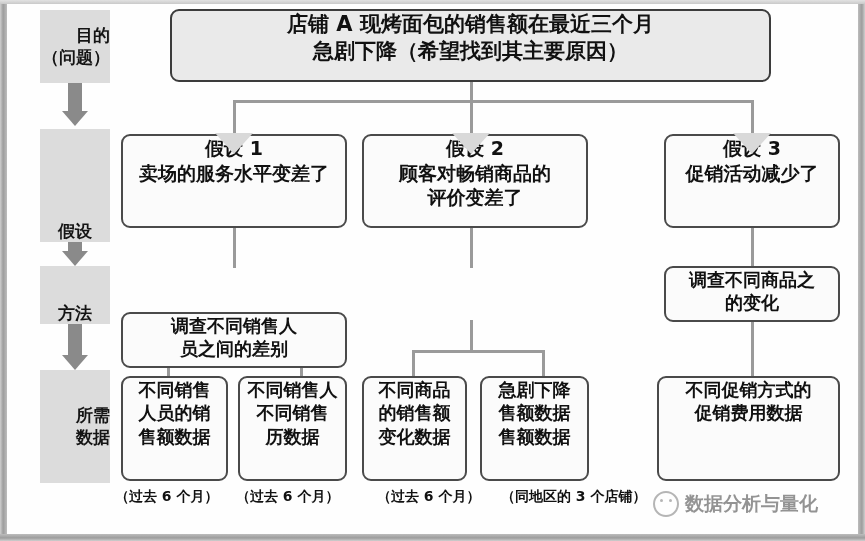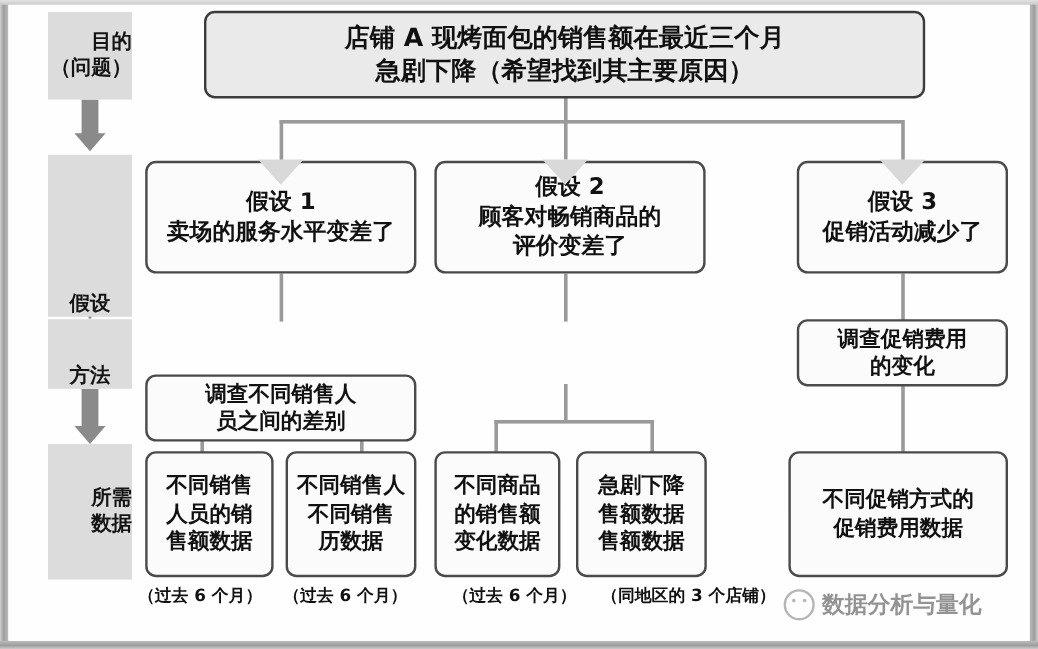--- a/index.html
+++ b/index.html
@@ -39,21 +39,20 @@
 
   
   .node {
     position: absolute;
     box-sizing: border-box;
     border: 2px solid #4a4a4a;
     border-radius: 9px;
     background: #fbfbfb;
     display: flex;
     align-items: center;
-    justify-content: center;
     text-align: center;
     color: #111111;
     font-weight: bold;
     line-height: 1.30;
     z-index: 4;
   }
   .node.shaded {
     background: #eaeaea;
     border-color: #3c3c3c;
   }
@@ -175,21 +174,21 @@
     <div class="stage-label" style="left:33px; top:6px; width:70px; height:73px; flex-direction:column;">
       <span>目的</span>
       <span>（问题）</span>
     </div>
 
     <div class="stage-arrow" style="left:33px; top:79px; width:70px; height:43px;">
       <div class="shaft" style="height:30px;"></div>
       <div class="head"></div>
     </div>
 
-    <div class="stage-label" style="left:33px; top:125px; width:70px; height:135px;">
+    <div class="stage-label" style="left:33px; top:125px; width:70px; height:113px;">
       <span>假设</span>
     </div>
 
     <div class="stage-arrow" style="left:33px; top:230px; width:70px; height:32px;">
       <div class="shaft" style="height:20px;"></div>
       <div class="head"></div>
     </div>
 
     <div class="stage-label" style="left:33px; top:262px; width:70px; height:58px;">
       <span>方法</span>
@@ -250,21 +249,21 @@
       <span class="txt">促销活动减少了</span>
     </div>
 
     <div class="node" style="left:114px; top:262px; width:226px; height:56px; font-size:18px; flex-direction:column;margin-top:46px;">
       <span class="txt">调查不同销售人</span>
       <span class="txt">员之间的差别</span>
     </div>
 
 
     <div class="node" style="left:657px; top:262px; width:176px; height:56px; font-size:18px; flex-direction:column;">
-      <span class="txt">调查促销费用</span>
+      <span class="txt">调查不同商品之</span>
       <span class="txt">的变化</span>
     </div>
 
     <div class="node" style="left:114px; top:372px; width:107px; height:105px; font-size:18px; flex-direction:column;">
       <span class="txt">不同销售</span>
       <span class="txt">人员的销</span>
       <span class="txt">售额数据</span>
     </div>
 
     <div class="node" style="left:231px; top:372px; width:109px; height:105px; font-size:18px; flex-direction:column;">

